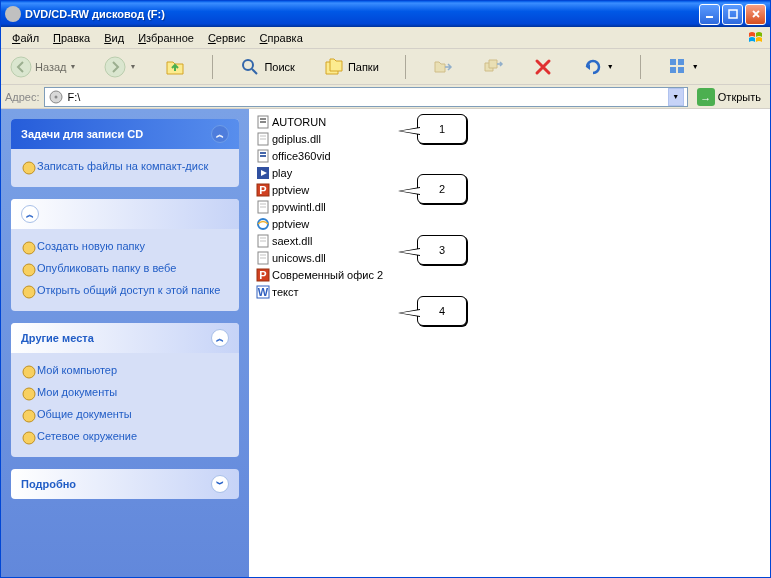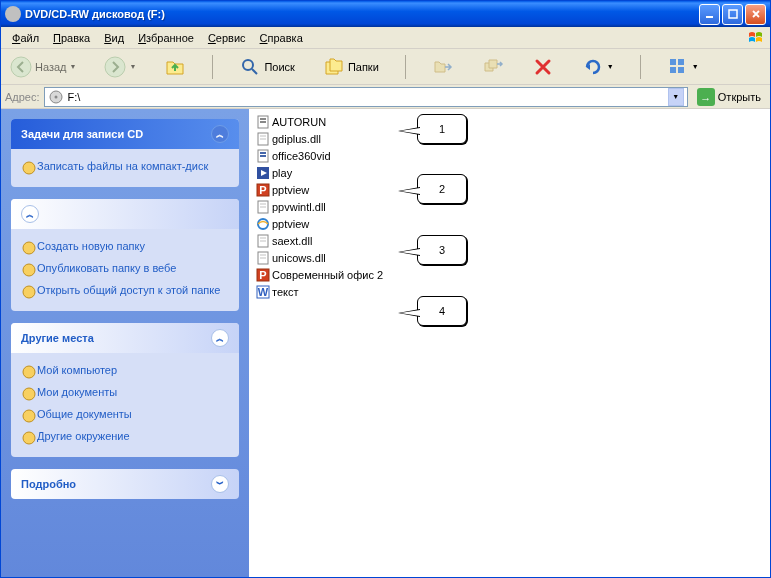--- a/index.html
+++ b/index.html
@@ -261,21 +261,21 @@
             <div class="task">
               <div class="ticon"><svg width="16" height="16">
                   <circle cx="8" cy="8" r="6" fill="#f8d060" stroke="#c09020"></circle>
                 </svg></div>
               <span>Общие документы</span>
             </div>
             <div class="task">
               <div class="ticon"><svg width="16" height="16">
                   <circle cx="8" cy="8" r="6" fill="#f8d060" stroke="#c09020"></circle>
                 </svg></div>
-              <span>Другие окружение</span>
+              <span>Сетевое окружение</span>
             </div>
           </div>
         </div>
         <div class="panel">
           <div class="panel-hd">
             <span>Подробно</span>
             <span class="chev">︾</span>
           </div>
         </div>
       </div>

